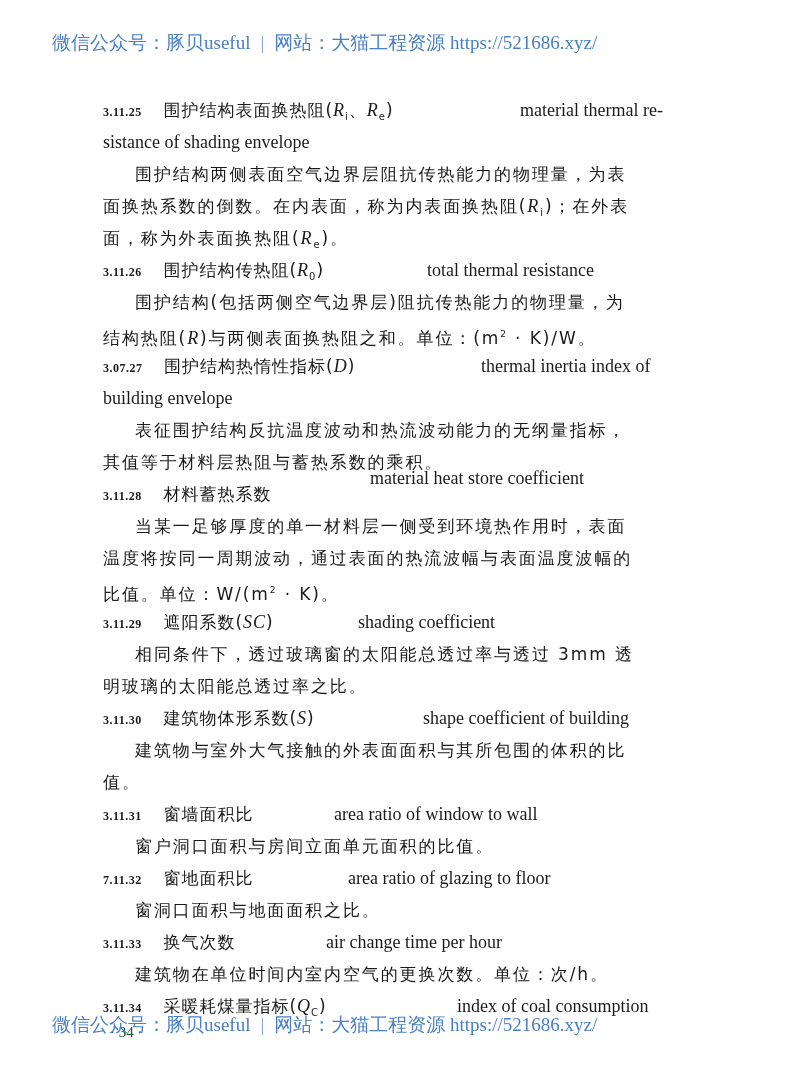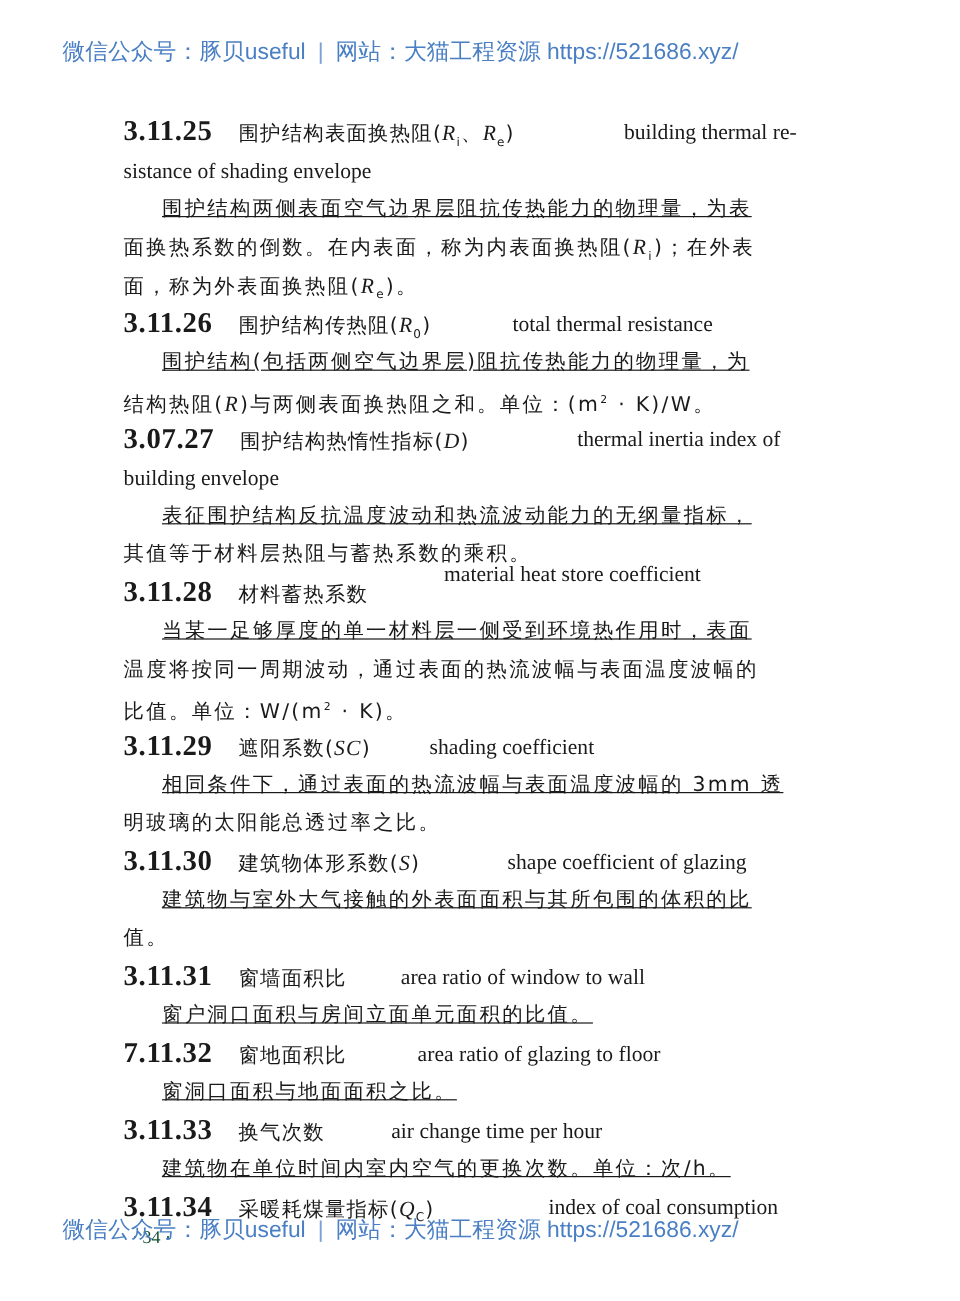--- a/index.html
+++ b/index.html
@@ -1,50 +1,50 @@
 <!DOCTYPE html>
 <html><head>
   <meta charset="utf-8">
   <style>
     html, body { margin: 0; padding: 0; background: #ffffff; }
     body { width: 800px; height: 1084px; position: relative; overflow: hidden;
            font-family: "DejaVu Serif", "Liberation Serif", serif; color: #1a1a1a; }
     .watermark { position: absolute; left: 52px; white-space: nowrap;
-                 font-family: Liberation Sans, sans-serif;
+                 font-family: Liberation Serif, serif;
                  font-size: 19px; color: #4a7fc4; letter-spacing: 0px; }
     .watermark .sep { margin: 0 10px; color: #7aa0d4; }
     .wm-top { top: 30px; }
     .wm-bottom { top: 1012px; }
     .page { position: absolute; left: 103px; top: 96px; width: 593px; }
     .line { position: absolute; left: 0; white-space: nowrap; font-size: 17.5px; line-height: 24px; }
-    .num { font-family: "Liberation Serif", serif; font-weight: bold; font-size: 24px; letter-spacing: 0.5px; margin-top: 20px; }
+    .num { font-family: "Liberation Serif", serif; font-weight: bold; font-size: 12px; letter-spacing: 0.5px; margin-top: 20px; }
     .zh { font-family: "DejaVu Sans", sans-serif; font-size: 17px; letter-spacing: 1px; }
     .en { font-family: "Liberation Serif", serif; font-size: 18px; }
-    .ind { left: 32px; text-decoration: underline; }
+    .ind { left: 32px; }
     .term-zh { margin-left: 16px; }
     .body-zh { font-family: "DejaVu Sans", sans-serif; font-size: 17px; letter-spacing: 1.9px; }
     .pageno { position: absolute; left: 110px; top: 1024px; font-family: "Liberation Serif", serif;
               font-size: 15px; color: #14532d; }
     .it { font-style: italic; }
     sub { font-size: 10px; }
   </style>
 </head>
 <body>
 
 <div class="watermark wm-top">
   <span>微信公众号：豚贝useful</span><span class="sep">|</span><span>网站：大猫工程资源 https://521686.xyz/</span>
 </div>
 
 <div class="page">
 
   <div class="line" style="top:2px">
     <span class="num">3.11.25</span>
     <span class="zh term-zh">围护结构表面换热阻(<span class="it en">R</span><sub>i</sub>、<span class="it en">R</span><sub>e</sub>)</span>
   </div>
-  <span class="line en" style="top:2px;left:417px">building thermal re-</span>
+  <span class="line en" style="top:2px;left:417px">material thermal re-</span>
   <div class="line en" style="top:34px">sistance of shading envelope</div>
   <div class="line body-zh ind" style="top:66px">围护结构两侧表面空气边界层阻抗传热能力的物理量，为表</div>
   <div class="line body-zh" style="top:98px">面换热系数的倒数。在内表面，称为内表面换热阻(<span class="it en">R</span><sub>i</sub>)；在外表</div>
   <div class="line body-zh" style="top:130px">面，称为外表面换热阻(<span class="it en">R</span><sub>e</sub>)。</div>
 
   <div class="line" style="top:162px">
     <span class="num">3.11.26</span>
     <span class="zh term-zh">围护结构传热阻(<span class="it en">R</span><sub>0</sub>)</span>
   </div>
   <span class="line en" style="top:162px;left:324px">total thermal resistance</span>
@@ -67,28 +67,28 @@
   <span class="line en" style="top:370px;left:267px">material heat store coefficient</span>
   <div class="line body-zh ind" style="top:418px">当某一足够厚度的单一材料层一侧受到环境热作用时，表面</div>
   <div class="line body-zh" style="top:450px">温度将按同一周期波动，通过表面的热流波幅与表面温度波幅的</div>
   <div class="line body-zh" style="top:482px">比值。单位：W/(m<sup style="font-size:9px">2</sup> · K)。</div>
 
   <div class="line" style="top:514px">
     <span class="num">3.11.29</span>
     <span class="zh term-zh">遮阳系数(<span class="it en">SC</span>)</span>
   </div>
   <span class="line en" style="top:514px;left:255px">shading coefficient</span>
-  <div class="line body-zh ind" style="top:546px">相同条件下，通过表面的热流波幅与表面温度波幅的 3mm 透</div>
+  <div class="line body-zh ind" style="top:546px">相同条件下，透过玻璃窗的太阳能总透过率与透过 3mm 透</div>
   <div class="line body-zh" style="top:578px">明玻璃的太阳能总透过率之比。</div>
 
   <div class="line" style="top:610px">
     <span class="num">3.11.30</span>
     <span class="zh term-zh">建筑物体形系数(<span class="it en">S</span>)</span>
   </div>
-  <span class="line en" style="top:610px;left:320px">shape coefficient of glazing</span>
+  <span class="line en" style="top:610px;left:320px">shape coefficient of building</span>
   <div class="line body-zh ind" style="top:642px">建筑物与室外大气接触的外表面面积与其所包围的体积的比</div>
   <div class="line body-zh" style="top:674px">值。</div>
 
   <div class="line" style="top:706px">
     <span class="num">3.11.31</span>
     <span class="zh term-zh">窗墙面积比</span>
   </div>
   <span class="line en" style="top:706px;left:231px">area ratio of window to wall</span>
   <div class="line body-zh ind" style="top:738px">窗户洞口面积与房间立面单元面积的比值。</div>
 

